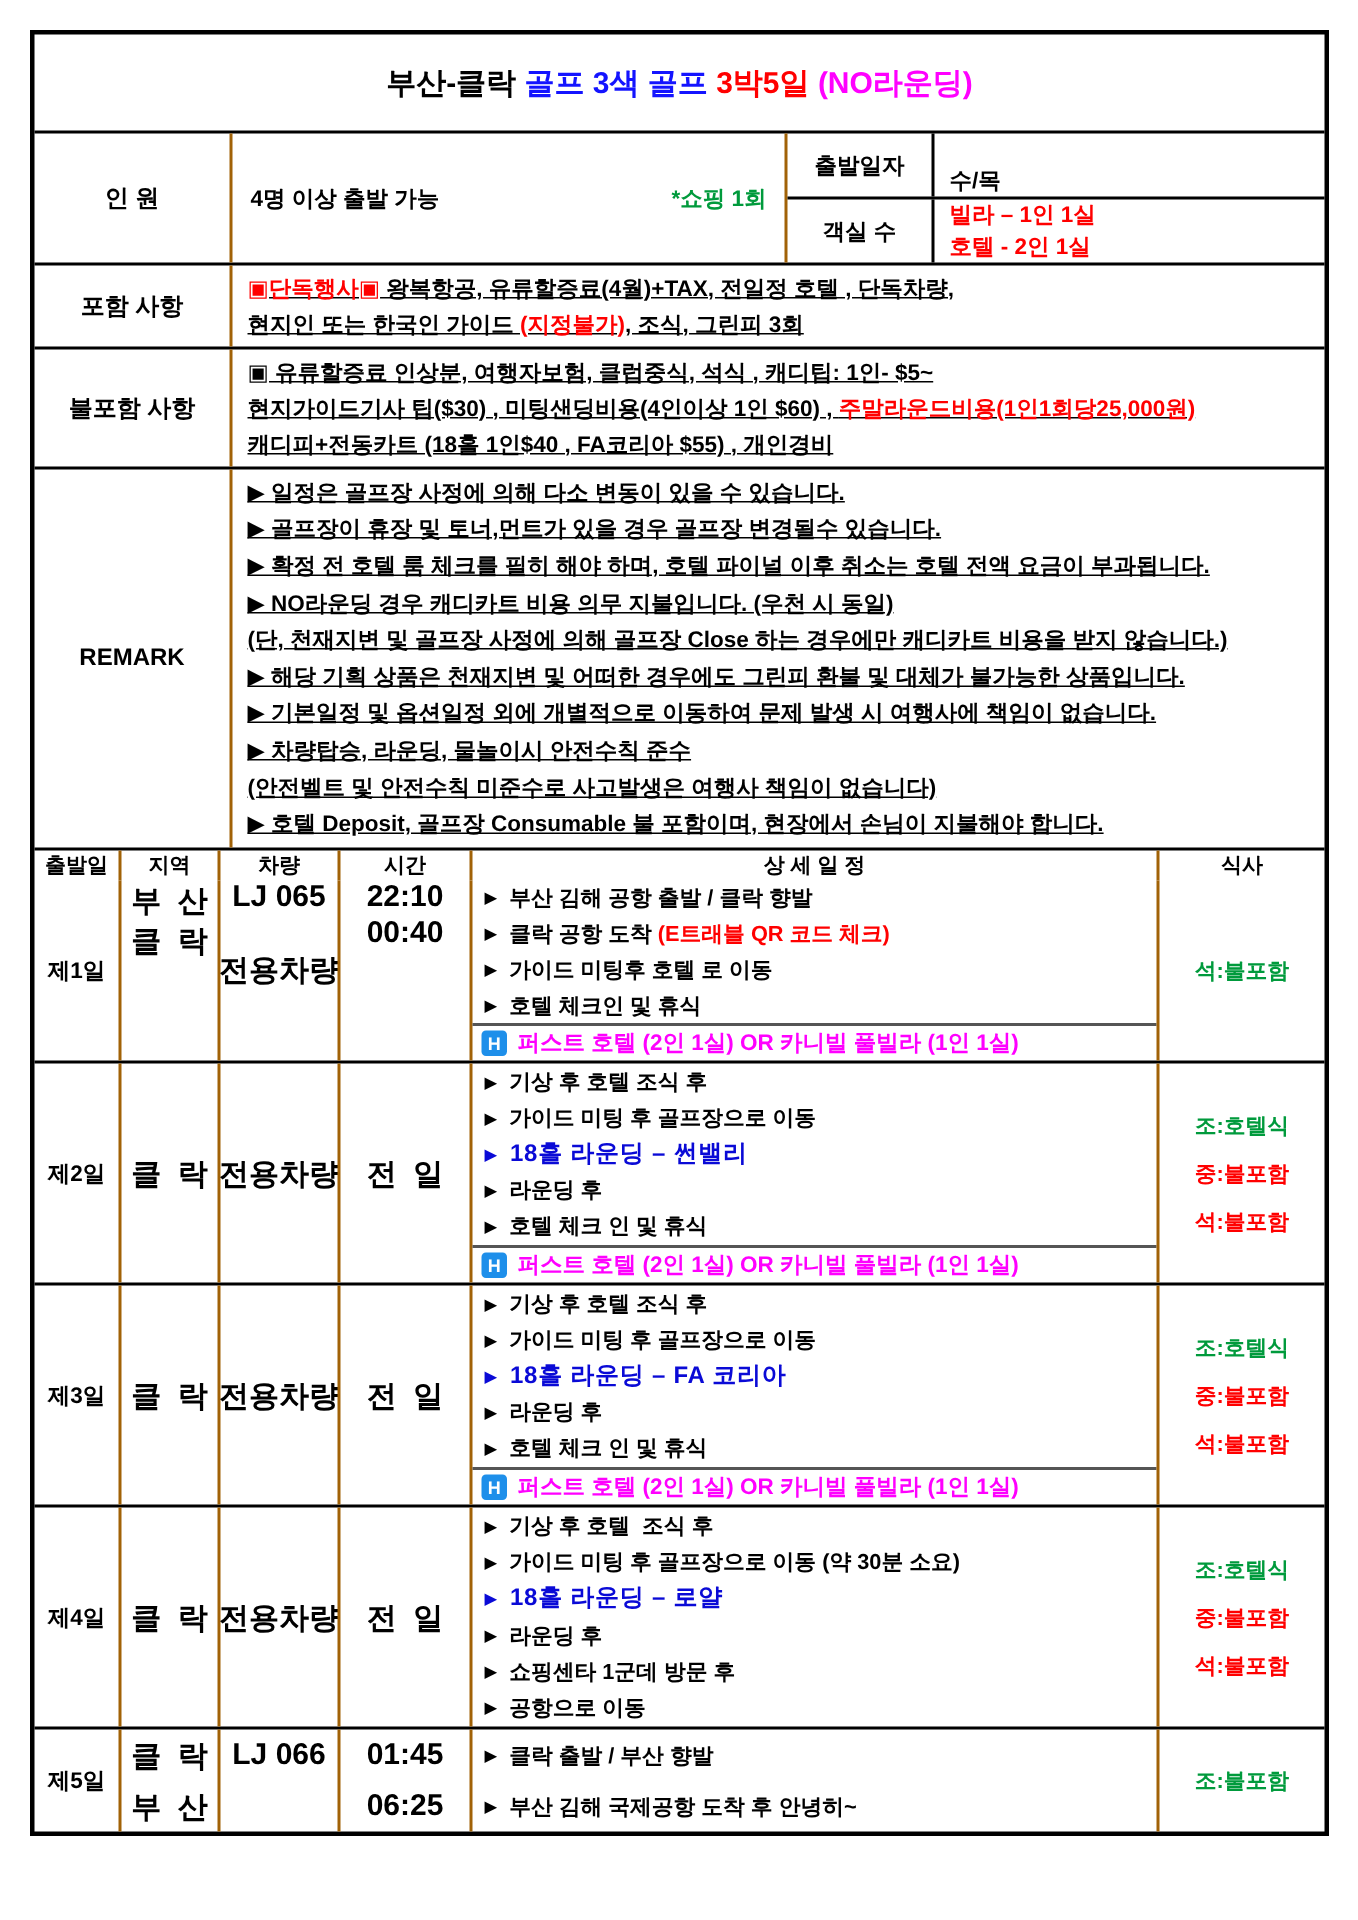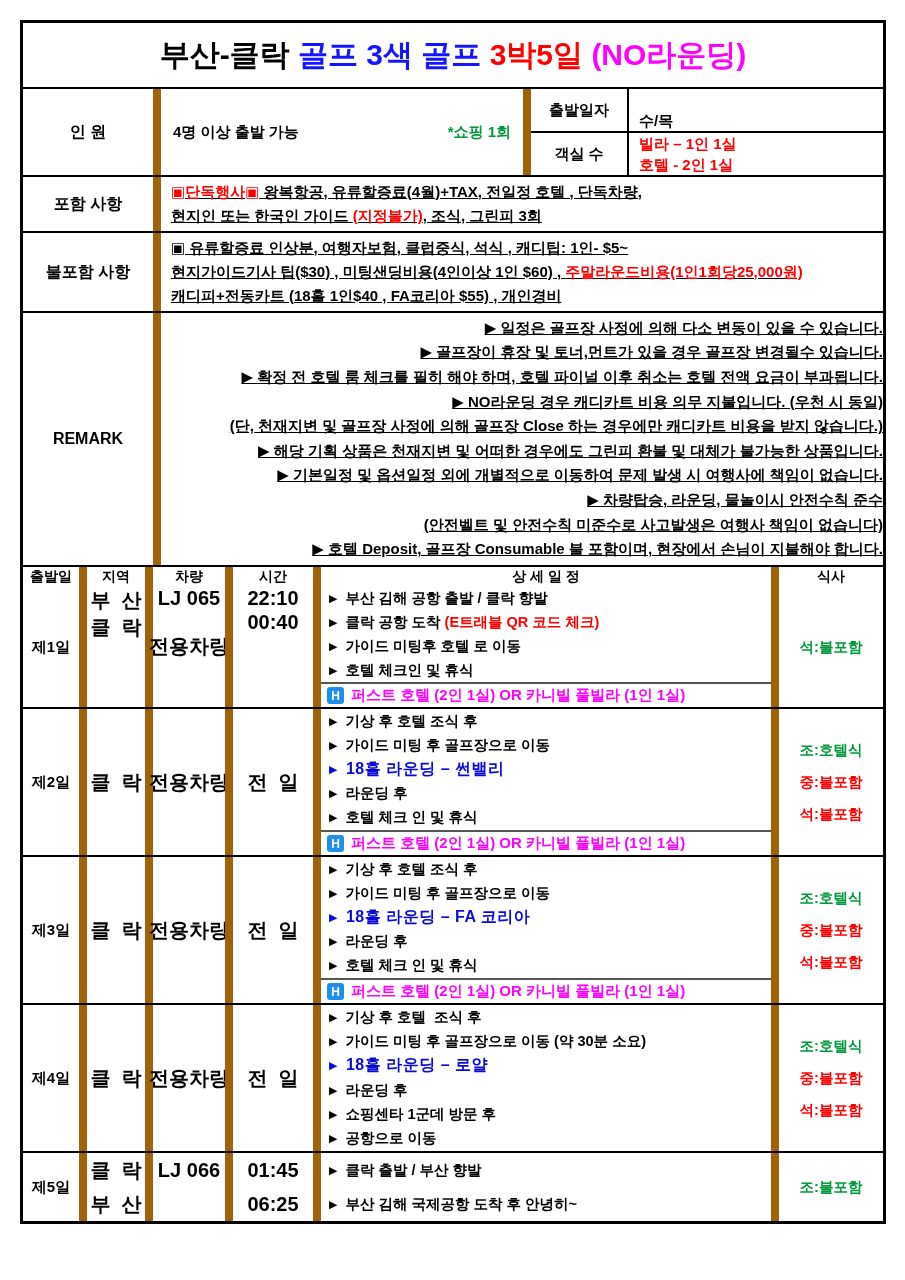--- a/index.html
+++ b/index.html
@@ -8,45 +8,45 @@
     font-family:"Liberation Sans","DejaVu Sans",sans-serif;
     font-weight:bold;color:#000;
   }
   *{box-sizing:border-box;}
   .doc{
     position:absolute;left:20px;top:20px;width:866px;
     border:3px solid #000;background:#fff;
   }
   .row{display:flex;border-top:2px solid #000;}
   .row:first-child{border-top:none;}
-  .cell{border-left:8px solid #a16207;}
+  .cell{border-left:2px solid #a16207;}
   .cell:first-child{border-left:none;}
   .center{display:flex;align-items:center;justify-content:center;}
 
   
-  .title-row{height:64px;align-items:center;justify-content:center;font-size:30px;letter-spacing:0px;}
+  .title-row{height:64px;align-items:center;justify-content:center;font-size:20px;letter-spacing:0px;}
   .title-row span{white-space:pre;}
 
   
   .info-row{height:88px;}
   .lbl-col{width:130px;font-size:16px;}
   .info-mid{width:370px;display:flex;align-items:center;justify-content:space-between;padding:0 12px;font-size:15px;}
   .info-right{flex:1;display:flex;flex-direction:column;}
   .info-sub{display:flex;flex:1;}
   .info-sub + .info-sub{border-top:2px solid #000;}
   .info-sub-lbl{width:96px;font-size:15px;}
   .info-sub-val{flex:1;border-left:2px solid #000;display:flex;flex-direction:column;justify-content:flex-end;padding-left:10px;font-size:15px;line-height:21px;}
 
   
   .sec-content{flex:1;display:flex;flex-direction:column;justify-content:space-around;padding:3px 0 3px 10px;font-size:15px;text-decoration:underline;}
   .included-row{height:56px;}
   .excluded-row{height:80px;}
   .remark-row{height:254px;}
   .sec-line{white-space:pre-wrap;}
-  .remark-line{white-space:pre;text-align:right;}
+  .remark-line{white-space:pre;}
 
   
   .c-black{color:#000;}
   .c-red{color:var(--red);}
   .c-green{color:var(--green);}
   .c-blue{color:var(--blue);}
   .c-magenta{color:var(--magenta);}
   .c-title_blue{color:var(--title_blue);}
 
   

